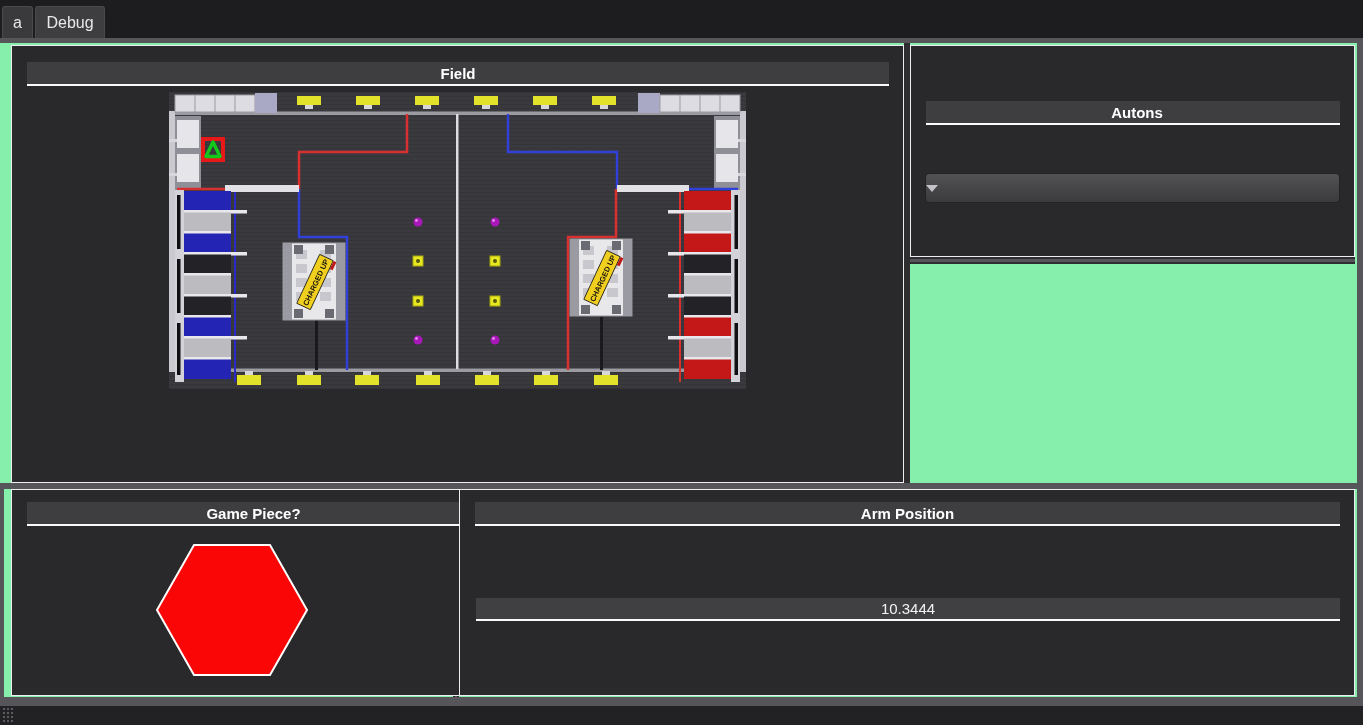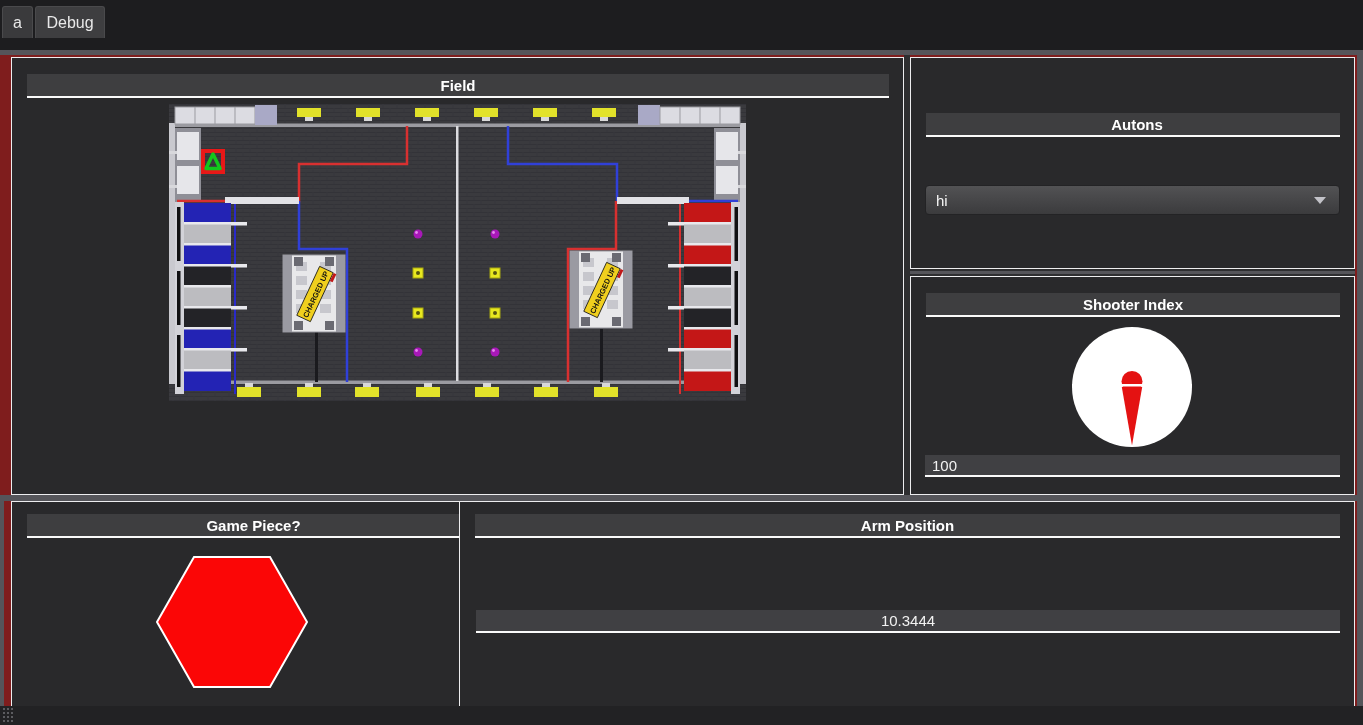--- a/index.html
+++ b/index.html
@@ -9,21 +9,21 @@
 
   
   .tabbar { position:absolute; left:0; top:0; width:1363px; height:38px; background:#1d1d1f; }
   .tab { position:absolute; top:6px; height:32px; background:#3a3a3c; color:#e8e8e8;
          font-size:16px; display:flex; align-items:center; justify-content:center;
          border:1px solid #4a4a4c; border-bottom:none; border-radius:3px 3px 0 0; }
   .tab.first { left:2px; width:31px; }
   .tab.active { left:35px; width:70px; background:#3e3e40; }
 
   
-  .workspace { position:absolute; left:0; top:50px; width:1363px; height:668px; background:#7f1d1d; }
+  .workspace { position:absolute; left:0; top:38px; width:1363px; height:668px; background:#86efac; }
   .rail { position:absolute; background:#55555a; }
   .gutter { position:absolute; background:#2e2e30; }
   .gutter .handle { position:absolute; background:#55555a; }
 
   .panel { position:absolute; background:#29292b; border:1px solid #ededef; }
   .panel-header { position:absolute; left:15px; right:14px; height:24px; line-height:24px;
                   background:#3e3e40; border-bottom:2px solid #fafafa; color:#ffffff;
                   font-weight:bold; font-size:15px; text-align:center; }
   .value-input { position:absolute; background:#404043; border:none; outline:none;
                  border-bottom:2px solid #fafafa; color:#f2f2f2; font-size:15px;
@@ -318,35 +318,24 @@
         <g>
           <rect x="34" y="47" width="20" height="21" fill="none" stroke="#e81818" stroke-width="4"></rect>
           <path d="M44 50 L37 64.5 H51 Z" fill="none" stroke="#12c81c" stroke-width="3.5" stroke-linejoin="round"></path>
         </g>
       </svg>
     </section>
 
     <section class="panel" id="panel-autons">
       <header class="panel-header">Autons</header>
       <div class="combo">
-        <span class="label">hi</span>
         <span class="chev"></span>
       </div>
     </section>
 
-    <section class="panel" id="panel-shooter">
-      <header class="panel-header">Shooter Index</header>
-      <svg id="gauge-svg" width="443" height="132" viewBox="0 0 443 132">
-        <circle cx="221" cy="70" r="60" fill="#ffffff"></circle>
-        <circle cx="221" cy="64.5" r="10.5" fill="#e41212"></circle>
-        <polygon points="210.8,70 231.2,70 221,128.5" fill="#e41212"></polygon>
-        <rect x="161" y="67" width="120" height="2.5" fill="#ffffff"></rect>
-      </svg>
-      <input class="value-input" id="shooter-value" value="100" style="">
-    </section>
 
     <section class="panel" id="panel-game">
       <header class="panel-header">Game Piece?</header>
       <svg id="hex-svg" width="440" height="177" viewBox="0 0 440 177">
         <polygon points="145,90 182,25 258,25 295,90 258,155 182,155" stroke="#ffffff" stroke-width="2" fill="#fb0606"></polygon>
       </svg>
     </section>
 
     <section class="panel" id="panel-arm">
       <header class="panel-header">Arm Position</header>

